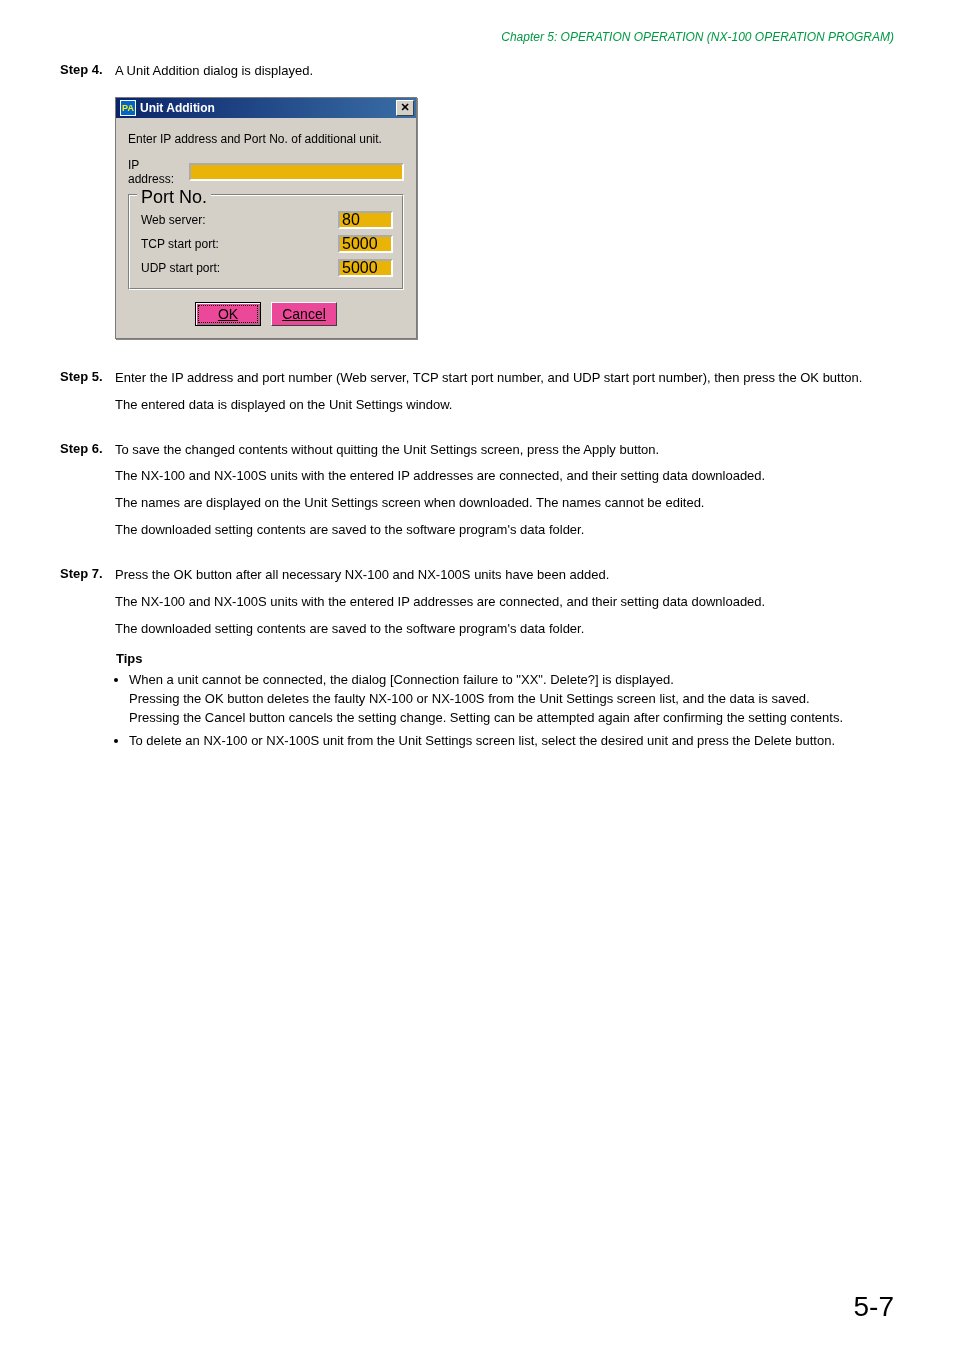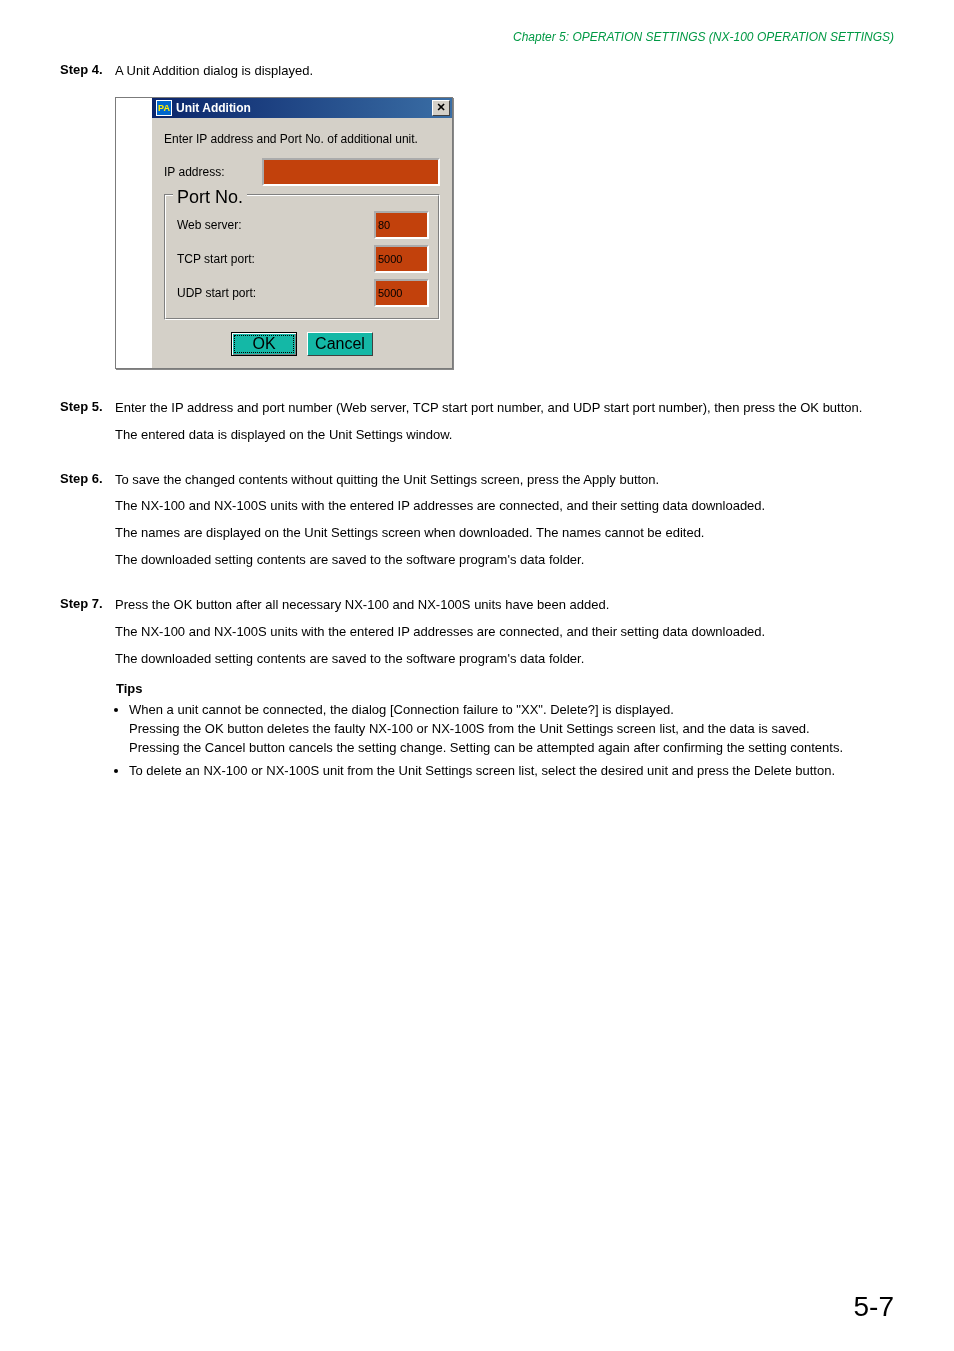--- a/index.html
+++ b/index.html
@@ -42,21 +42,20 @@
   .step-content p { margin: 0 0 8px 0; }
   .justify { text-align: justify; }
 
   
   .dialog {
     width: 300px;
     margin: 8px 0 30px 55px;
     border: 1px solid #7b7b7b;
     box-shadow: 1px 1px 0 #888;
     font-family: Tahoma, Arial, sans-serif;
-    padding-left: 36px;
   }
   .dialog-titlebar {
     background: #0a246a;
     background: linear-gradient(to right, #0a246a, #3a6ea5);
     color: #fff;
     font-weight: bold;
     font-size: 12px;
     padding: 2px 2px 2px 4px;
     display: flex;
     align-items: center;
@@ -88,24 +87,24 @@
     background: #d4d0c8;
     padding: 10px 12px 12px 12px;
     font-size: 12px;
     color: #000;
   }
   .dlg-msg { margin: 4px 0 12px 0; }
   .field-row { display:flex; align-items:center; margin: 6px 0; gap: 8px; justify-content: space-between;}
   .field-label { width: 90px; }
   .field-input {
     border: 2px inset #fff;
-    background:#c2410c;
-    height: 28px;
+    background:#eab308;
+    height: 18px;
     padding: 0 2px;
-    font-size:11px;
+    font-size:16px;
     box-sizing: border-box;
   }
   .ip-input { flex:1; }
   .small-input { width: 55px; }
   .groupbox {
     border: 1px solid #808080;
     border-top-color:#808080;
     border-left-color:#808080;
     border-right-color:#fff;
     border-bottom-color:#fff;
@@ -131,26 +130,26 @@
   }
   .dlg-buttons {
     display:flex;
     justify-content:center;
     gap: 10px;
     margin-top: 6px;
   }
   .win-btn {
     min-width: 64px;
     height: 22px;
-    background:#14b8a6;
+    background:#ec4899;
     border: 1px solid #404040;
     border-top-color:#fff;
     border-left-color:#fff;
-    font-size:16px;
-    display:flex;align-items:center;justify-content:center;
+    font-size:14px;
+    display:flex;align-items:center;justify-content:center;text-decoration:underline;
   }
   .win-btn.default {
     outline: 1px dotted #000;
     outline-offset:-4px;
     border: 1px solid #000;
     box-shadow: inset 1px 1px 0 #fff, inset -1px -1px 0 #808080;
   }
 
   .tips-heading { font-weight:bold; font-size:13px; margin: 12px 0 2px 1px; }
   .tips-list { margin:0; padding-left: 14px; font-size:13px; line-height:1.45; }
@@ -162,21 +161,21 @@
     right: 60px;
     font-size: 28px;
     color:#000;
   }
 </style>
 </head>
 <body>
 
 <div class="page">
 
-  <div class="header-line">Chapter 5:  OPERATION SETTINGS (NX-100 OPERATION SETTINGS)</div>
+  <div class="header-line">Chapter 5:  OPERATION OPERATION (NX-100 OPERATION PROGRAM)</div>
 
   <div class="step-row">
     <div class="step-label">Step 4.</div>
     <div class="step-content">
       <p>A Unit Addition dialog is displayed.</p>
     </div>
   </div>
 
   <div class="dialog">
     <div class="dialog-titlebar">

